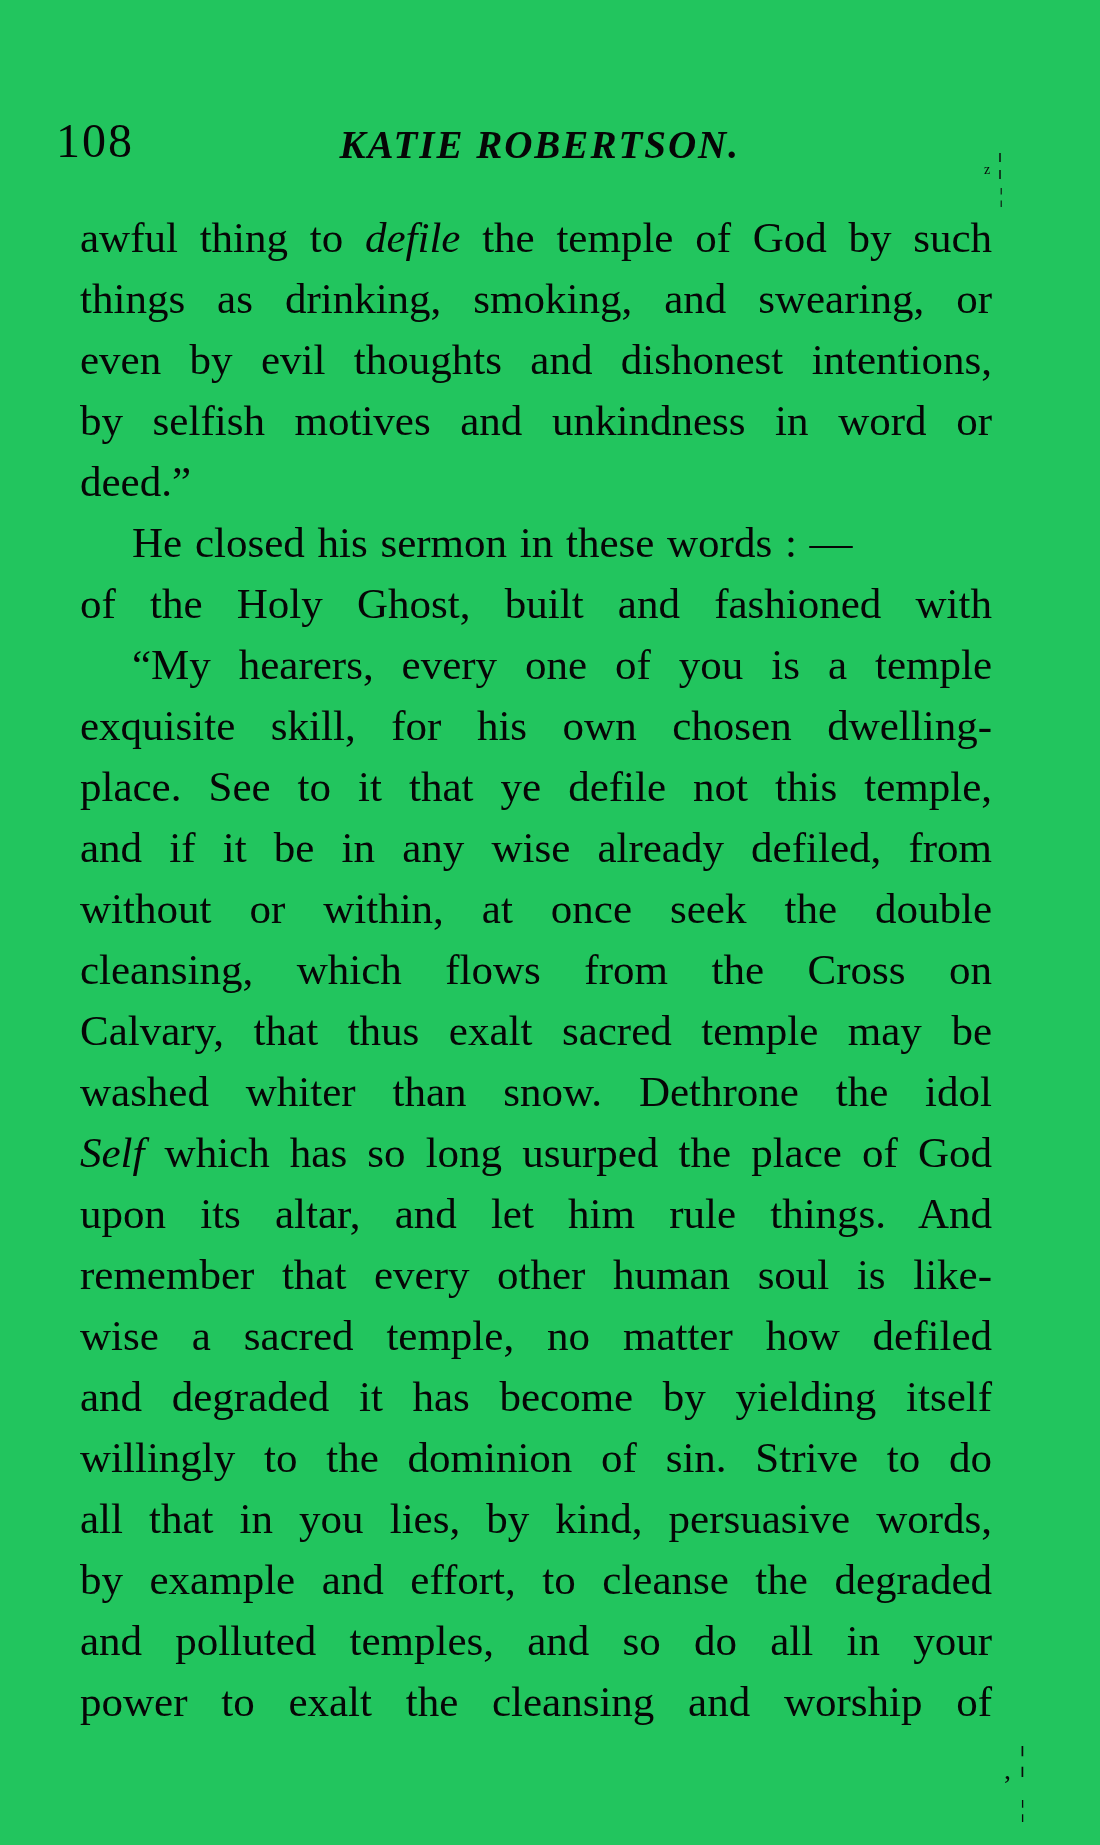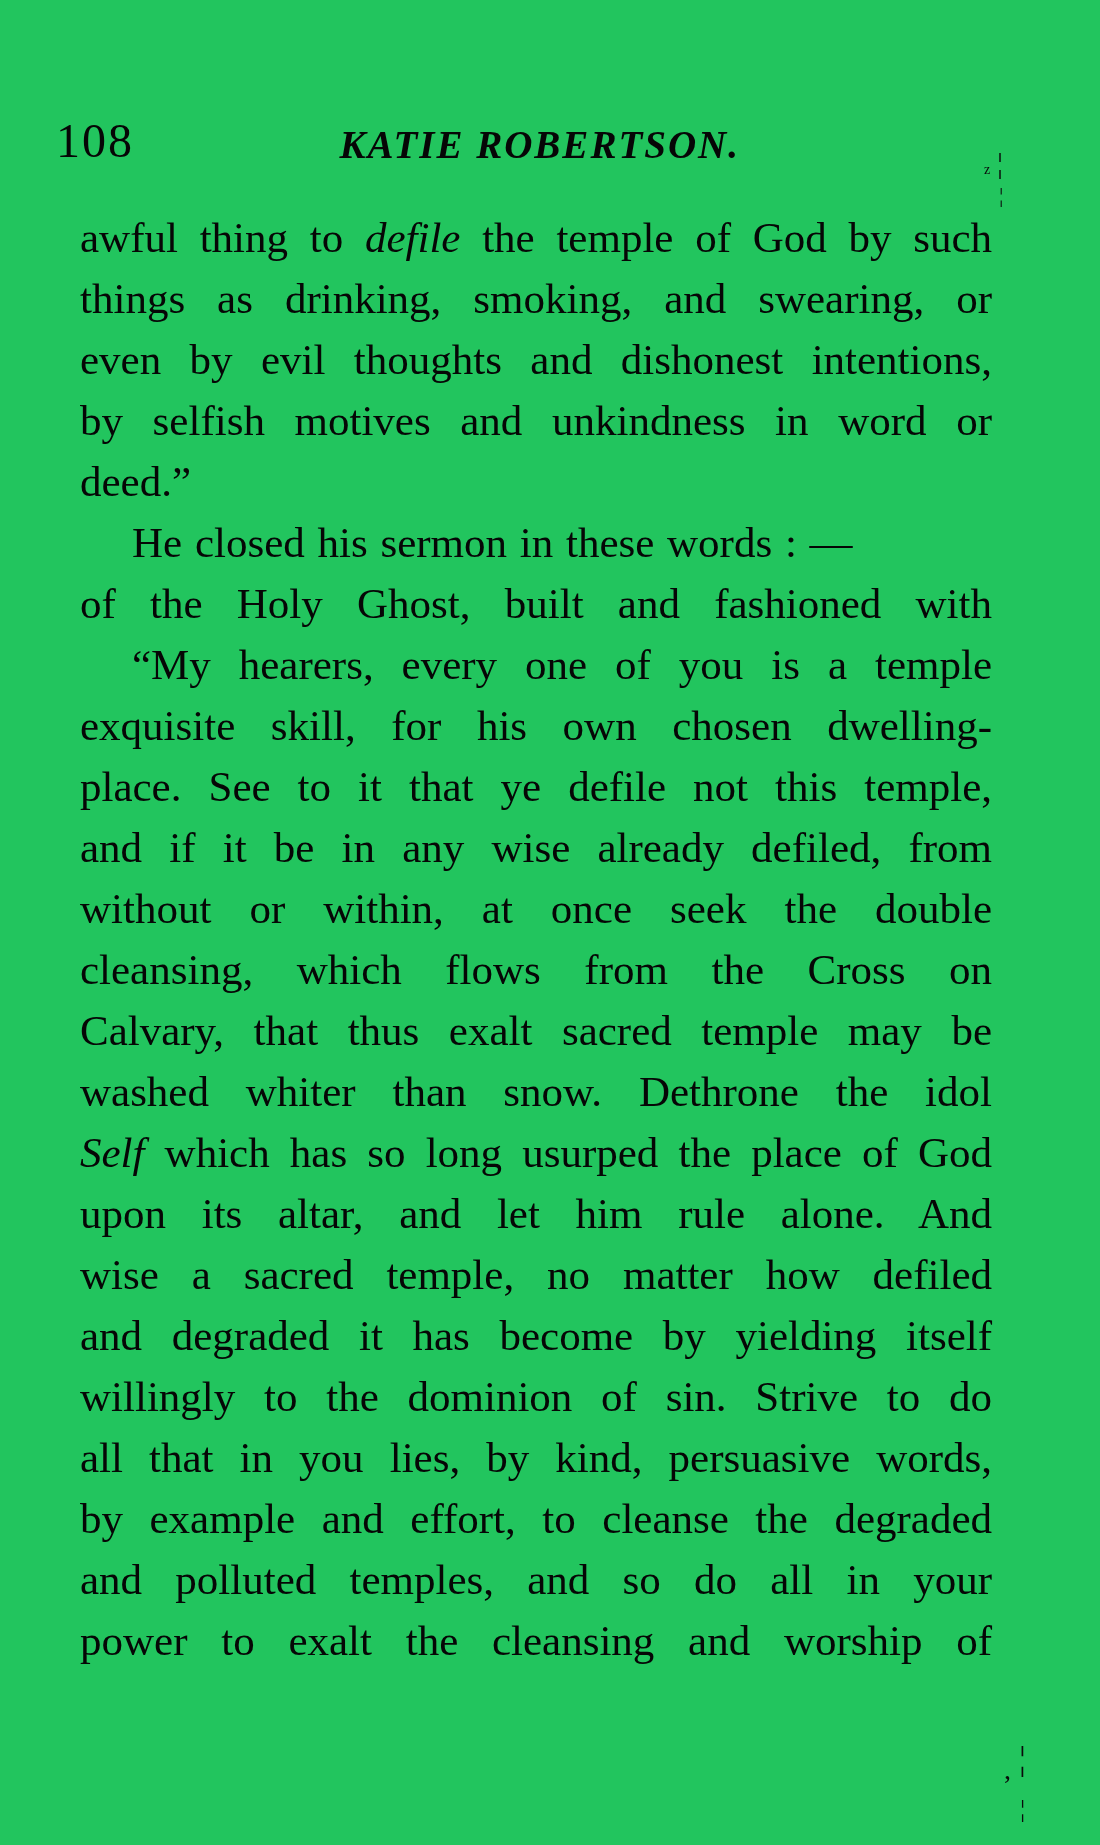--- a/index.html
+++ b/index.html
@@ -85,21 +85,22 @@
       <div class="line just"><span>of the Holy Ghost, built and fashioned with</span></div>
       <div class="line just indent"><span>“My hearers, every one of you is a temple</span></div>
       <div class="line just"><span>exquisite skill, for his own chosen dwelling-</span></div>
       <div class="line just"><span>place. See to it that ye defile not this temple,</span></div>
       <div class="line just"><span>and if it be in any wise already defiled, from</span></div>
       <div class="line just"><span>without or within, at once seek the double</span></div>
       <div class="line just"><span>cleansing, which flows from the Cross on</span></div>
       <div class="line just"><span>Calvary, that thus exalt sacred temple may be</span></div>
       <div class="line just"><span>washed whiter than snow. Dethrone the idol</span></div>
       <div class="line just"><span class="it">Self</span><span> which has so long usurped the place of God</span></div>
-      <div class="line just"><span>upon its altar, and let him rule alone. And</span></div>
+      <div class="line just"><span>upon its altar, and let him rule things. And</span></div>
+      <div class="line just"><span>remember that every other human soul is like-</span></div>
       <div class="line just"><span>wise a sacred temple, no matter how defiled</span></div>
       <div class="line just"><span>and degraded it has become by yielding itself</span></div>
       <div class="line just"><span>willingly to the dominion of sin. Strive to do</span></div>
       <div class="line just"><span>all that in you lies, by kind, persuasive words,</span></div>
       <div class="line just"><span>by example and effort, to cleanse the degraded</span></div>
       <div class="line just"><span>and polluted temples, and so do all in your</span></div>
       <div class="line just"><span>power to exalt the cleansing and worship of</span></div>
     </div>
 
   <div id="artifacts">

